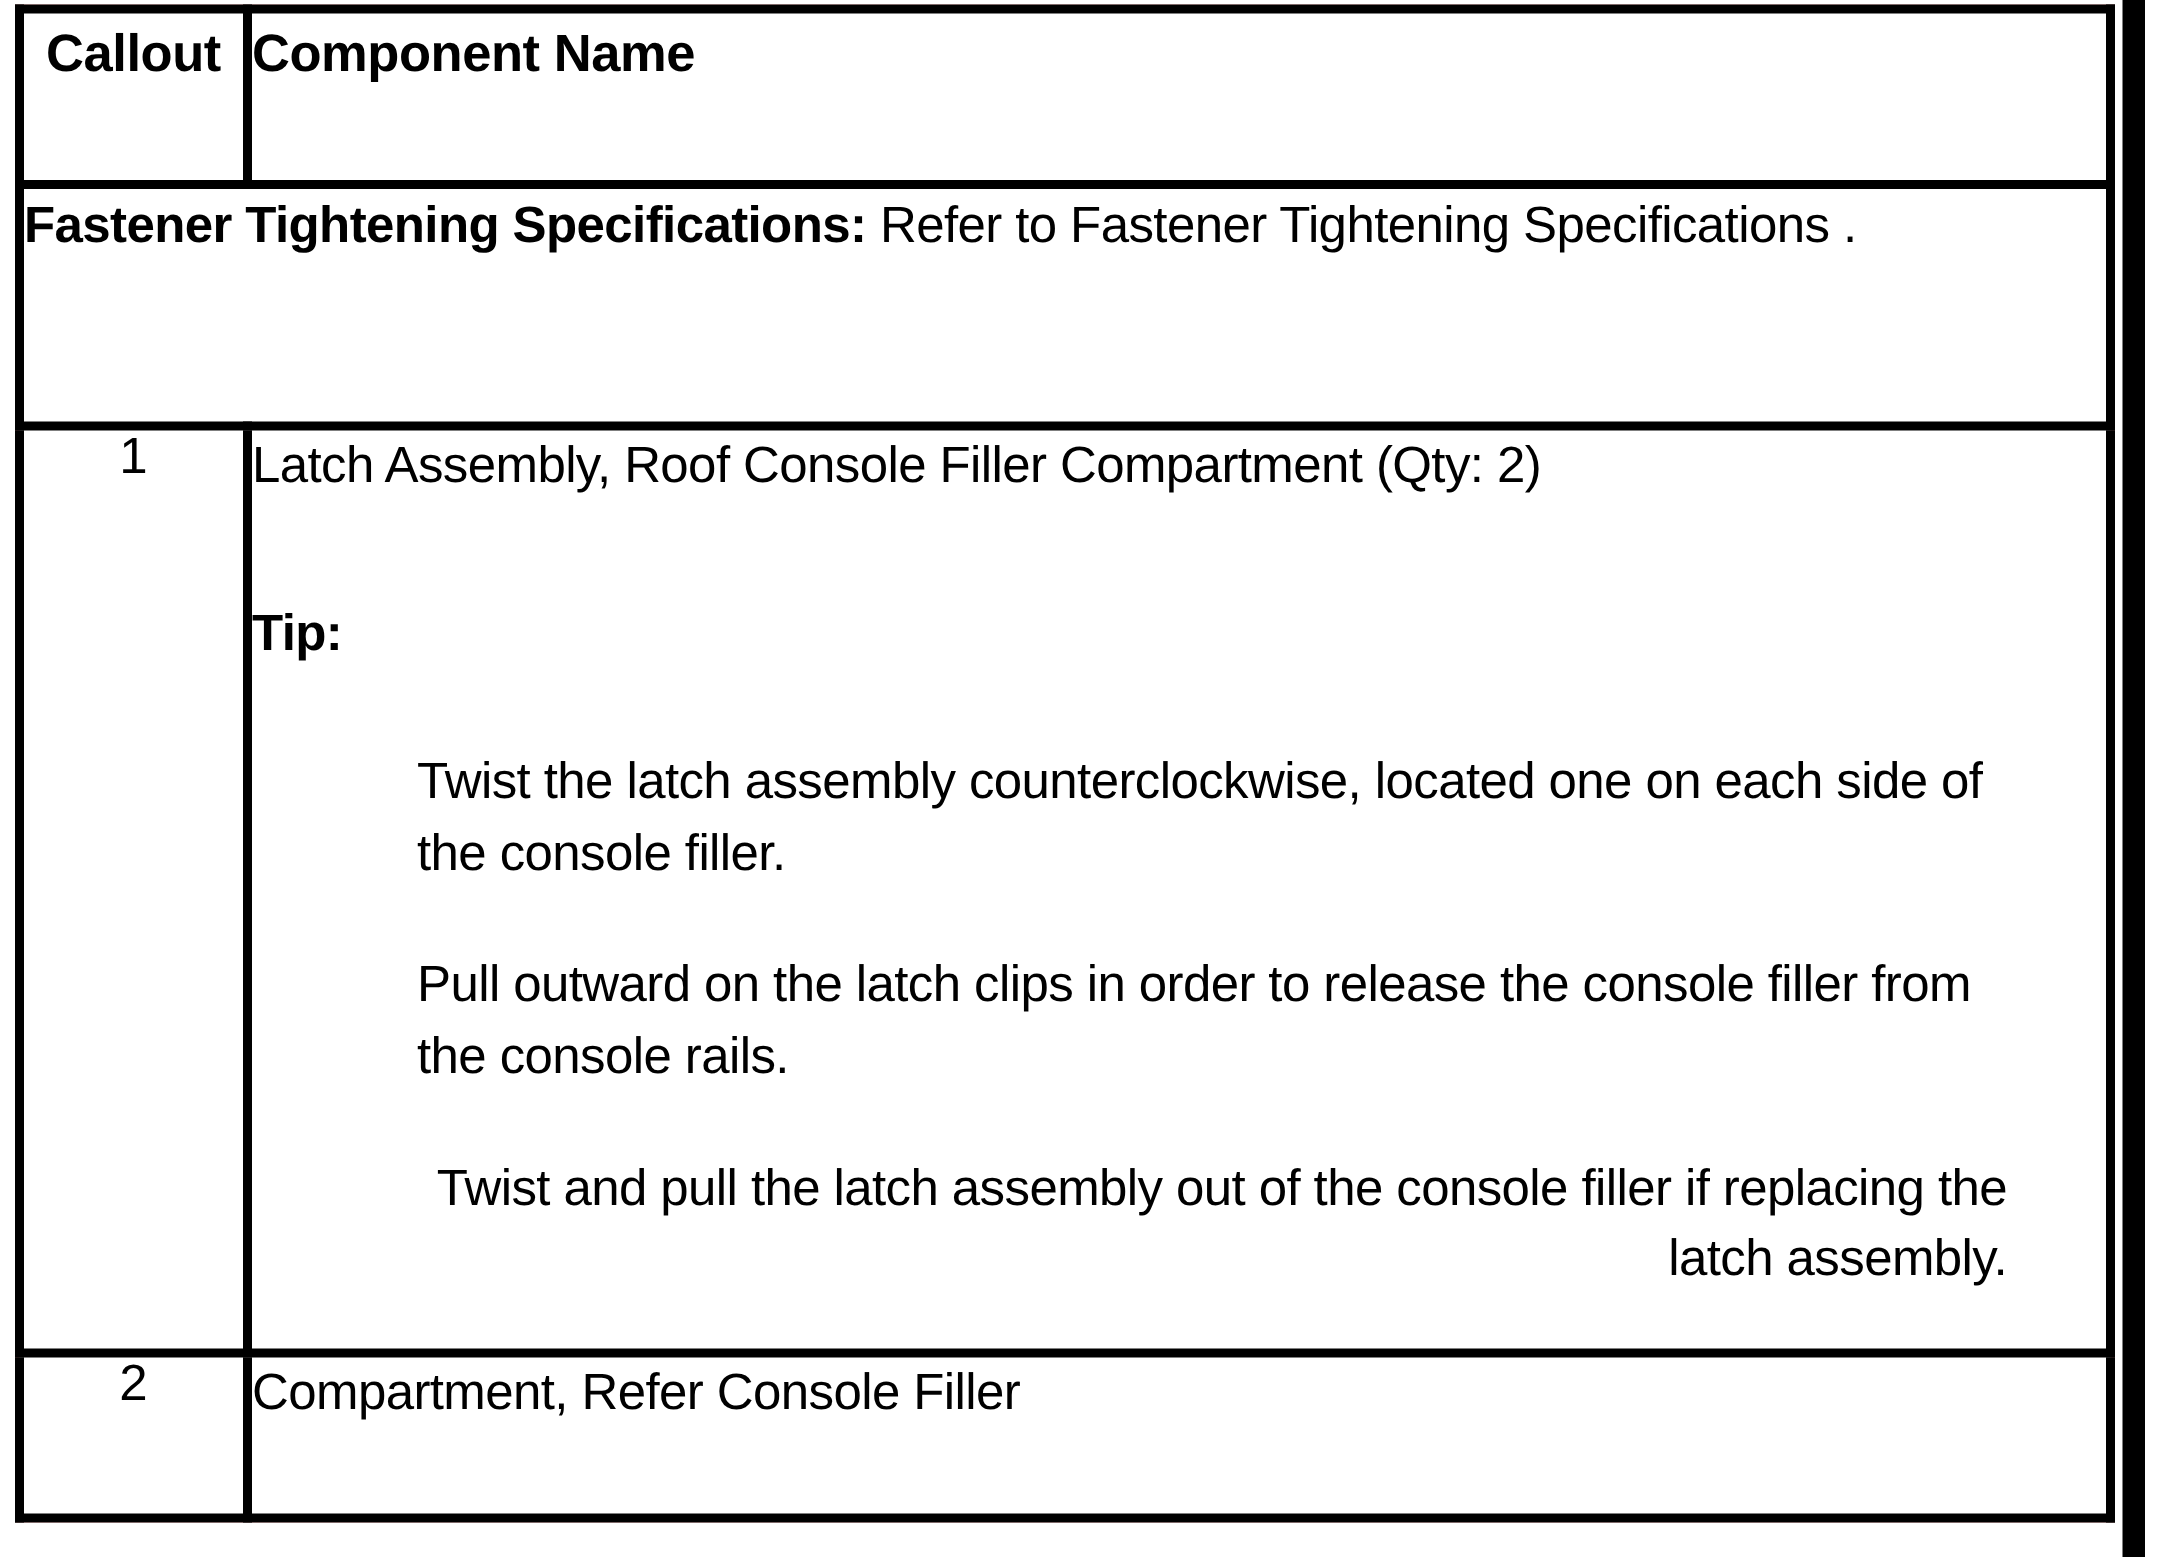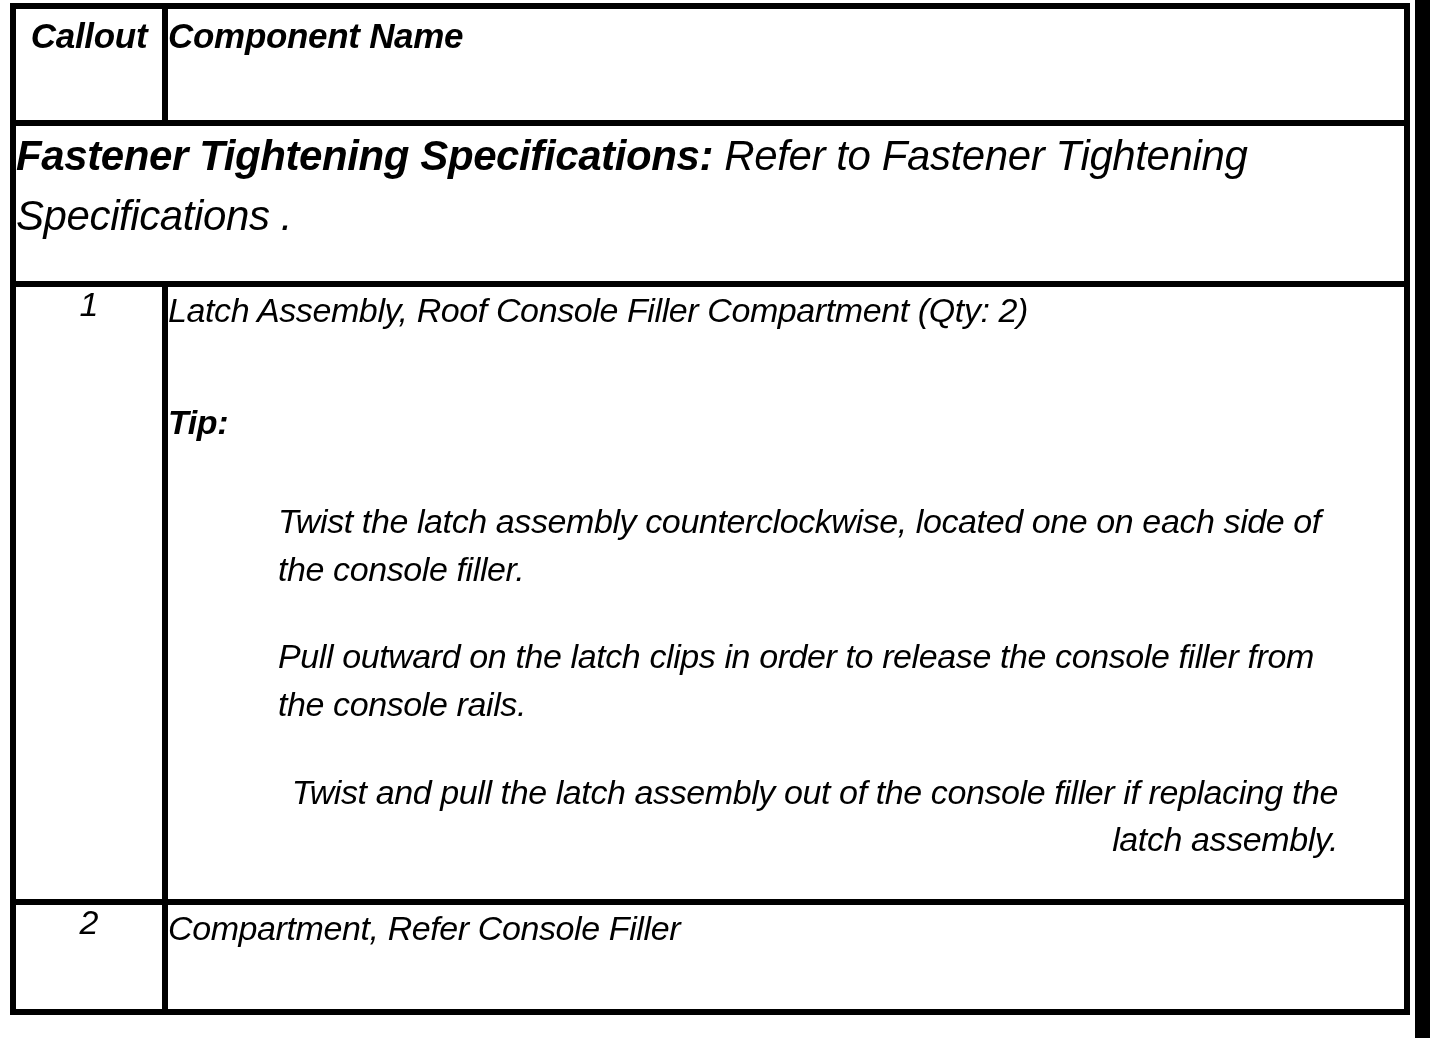--- a/index.html
+++ b/index.html
@@ -32,21 +32,20 @@
     position: absolute;
     left: 10px;
     top: 3px;
     width: 1394px;
   }
   table.parts-table {
     border-collapse: collapse;
     table-layout: fixed;
     width: 1394px;
     background: #fca5a5;
-    font-style: italic;
   }
   table.parts-table td {
     border: 6px solid #000000;
     vertical-align: top;
     padding: 0;
     background: #ffffff;
   }
 
   col.col-callout { width: 152px; }
   col.col-name    { width: 1242px; }
@@ -74,21 +73,21 @@
     display: block;
     padding-top: 9px;
     padding-right: 420px;
     letter-spacing: -0.3px;
   }
 
   
   .note-cell {
     height: 155px;
     padding: 10px 14px 0 10px;
-    font-size: 42px;
+    font-size: 34px;
     line-height: 1.42;
     letter-spacing: -0.4px;
     margin-left: 43px;
   }
   .note-cell b { font-weight: bold; }
 
   
   .callout-cell {
     text-align: center;
     vertical-align: middle;

